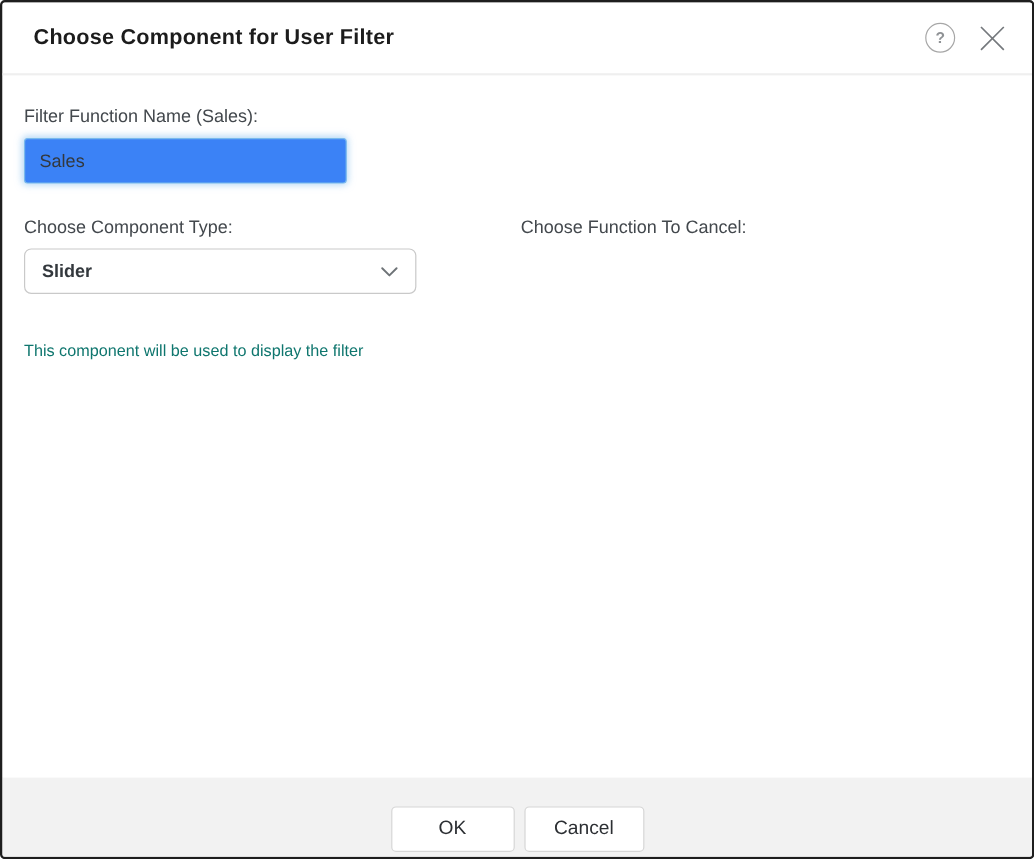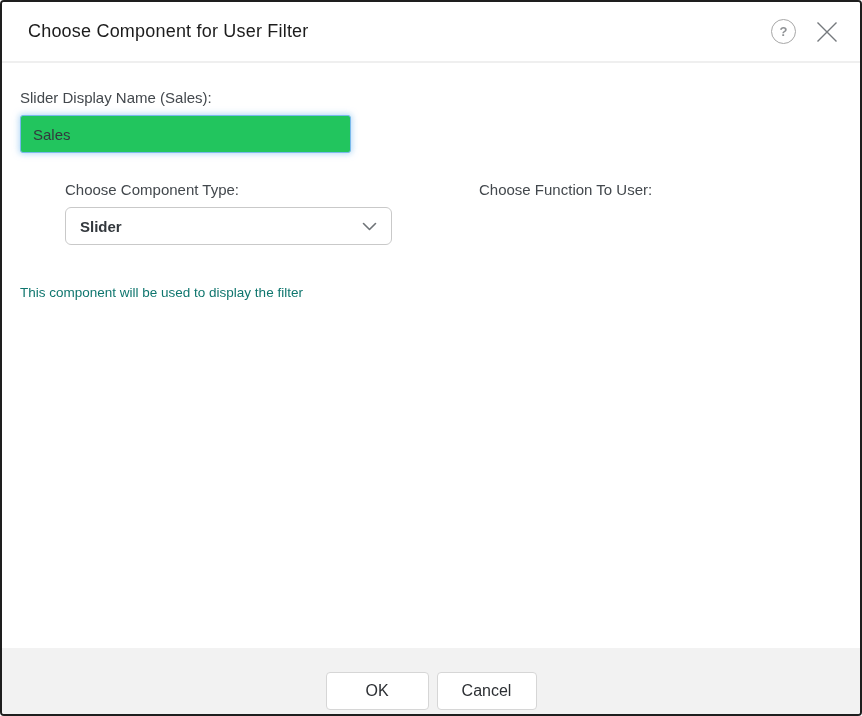--- a/index.html
+++ b/index.html
@@ -18,21 +18,21 @@
   
   .dialog-header {
     height: 61px; flex: 0 0 61px;
     display: flex; align-items: center;
     padding: 0 20px 0 26px;
     border-bottom: 2px solid #efefef;
     background: #fff;
   }
   .dialog-title {
     flex: 1;
-    font-size: 18px; font-weight: 400;
+    font-size: 18px; font-weight: 700;
     color: #1c1c1c;
     letter-spacing: 0.2px;
   }
   .header-icons { display: flex; align-items: center; gap: 18px; }
   .help-icon {
     width: 25px; height: 25px;
     border: 1.5px solid #a7a7a7;
     border-radius: 50%;
     display: flex; align-items: center; justify-content: center;
     font-size: 13px; font-weight: 700; color: #8f9295;
@@ -46,37 +46,37 @@
     padding: 26px 28px 0 18px;
     background: #fff;
   }
   .field-label {
     font-size: 15px;
     color: #43484d;
     margin-bottom: 9px;
     display: block;
   }
   .text-input {
-    width: 331px; height: 37px;
+    width: 269px; height: 37px;
     border: 1px solid #79b9ec;
     border-radius: 3px;
     box-shadow: 0 0 6px 1px rgba(116, 182, 236, 0.55);
     outline: none;
     padding: 18px 12px;
     font-family: "Liberation Sans", sans-serif;
     font-size: 15px; color: #33383d;
-    background: #22c55e;
+    background: #3b82f6;
   }
 
   .row-two-col {
     display: flex;
     gap: 87px;
     margin-top: 28px;
   }
-  .col-type  { width: 327px; margin-left: 45px; }
+  .col-type  { width: 327px; }
   .col-func  { width: 257px; }
 
   .select {
     height: 38px;
     border: 1px solid #c9c9c9;
     border-radius: 6px;
     background: #fff;
     display: flex; align-items: center;
     padding: 0 14px;
     cursor: pointer;
@@ -124,39 +124,39 @@
       <div class="close-icon">
         <svg width="26" height="26" viewBox="0 0 26 26">
           <path d="M3.5 3.5 L22.5 22.5 M22.5 3.5 L3.5 22.5" stroke="#75797d" stroke-width="1.4" fill="none"></path>
         </svg>
       </div>
     </div>
   </div>
 
   <div class="dialog-body">
 
-    <label class="field-label">Slider Display Name (Sales):</label>
+    <label class="field-label">Filter Function Name (Sales):</label>
     <input class="text-input" type="text" value="Sales" style="">
 
     <div class="row-two-col">
 
       <div class="col-type">
         <label class="field-label">Choose Component Type:</label>
         <div class="select">
           <span class="select-value">Slider</span>
           <span class="chevron">
             <svg width="15" height="9" viewBox="0 0 15 9">
               <path d="M1.5 1.5 L7.5 7.5 L13.5 1.5" fill="none" stroke="#6e7377" stroke-width="1.6" stroke-linecap="round" stroke-linejoin="round"></path>
             </svg>
           </span>
         </div>
       </div>
 
       <div class="col-func">
-        <label class="field-label">Choose Function To User:</label>
+        <label class="field-label">Choose Function To Cancel:</label>
       </div>
 
     </div>
 
     <div class="helper-text">This component will be used to display the filter</div>
 
   </div>
 
   <div class="dialog-footer">
     <button class="btn btn-ok">OK</button>

